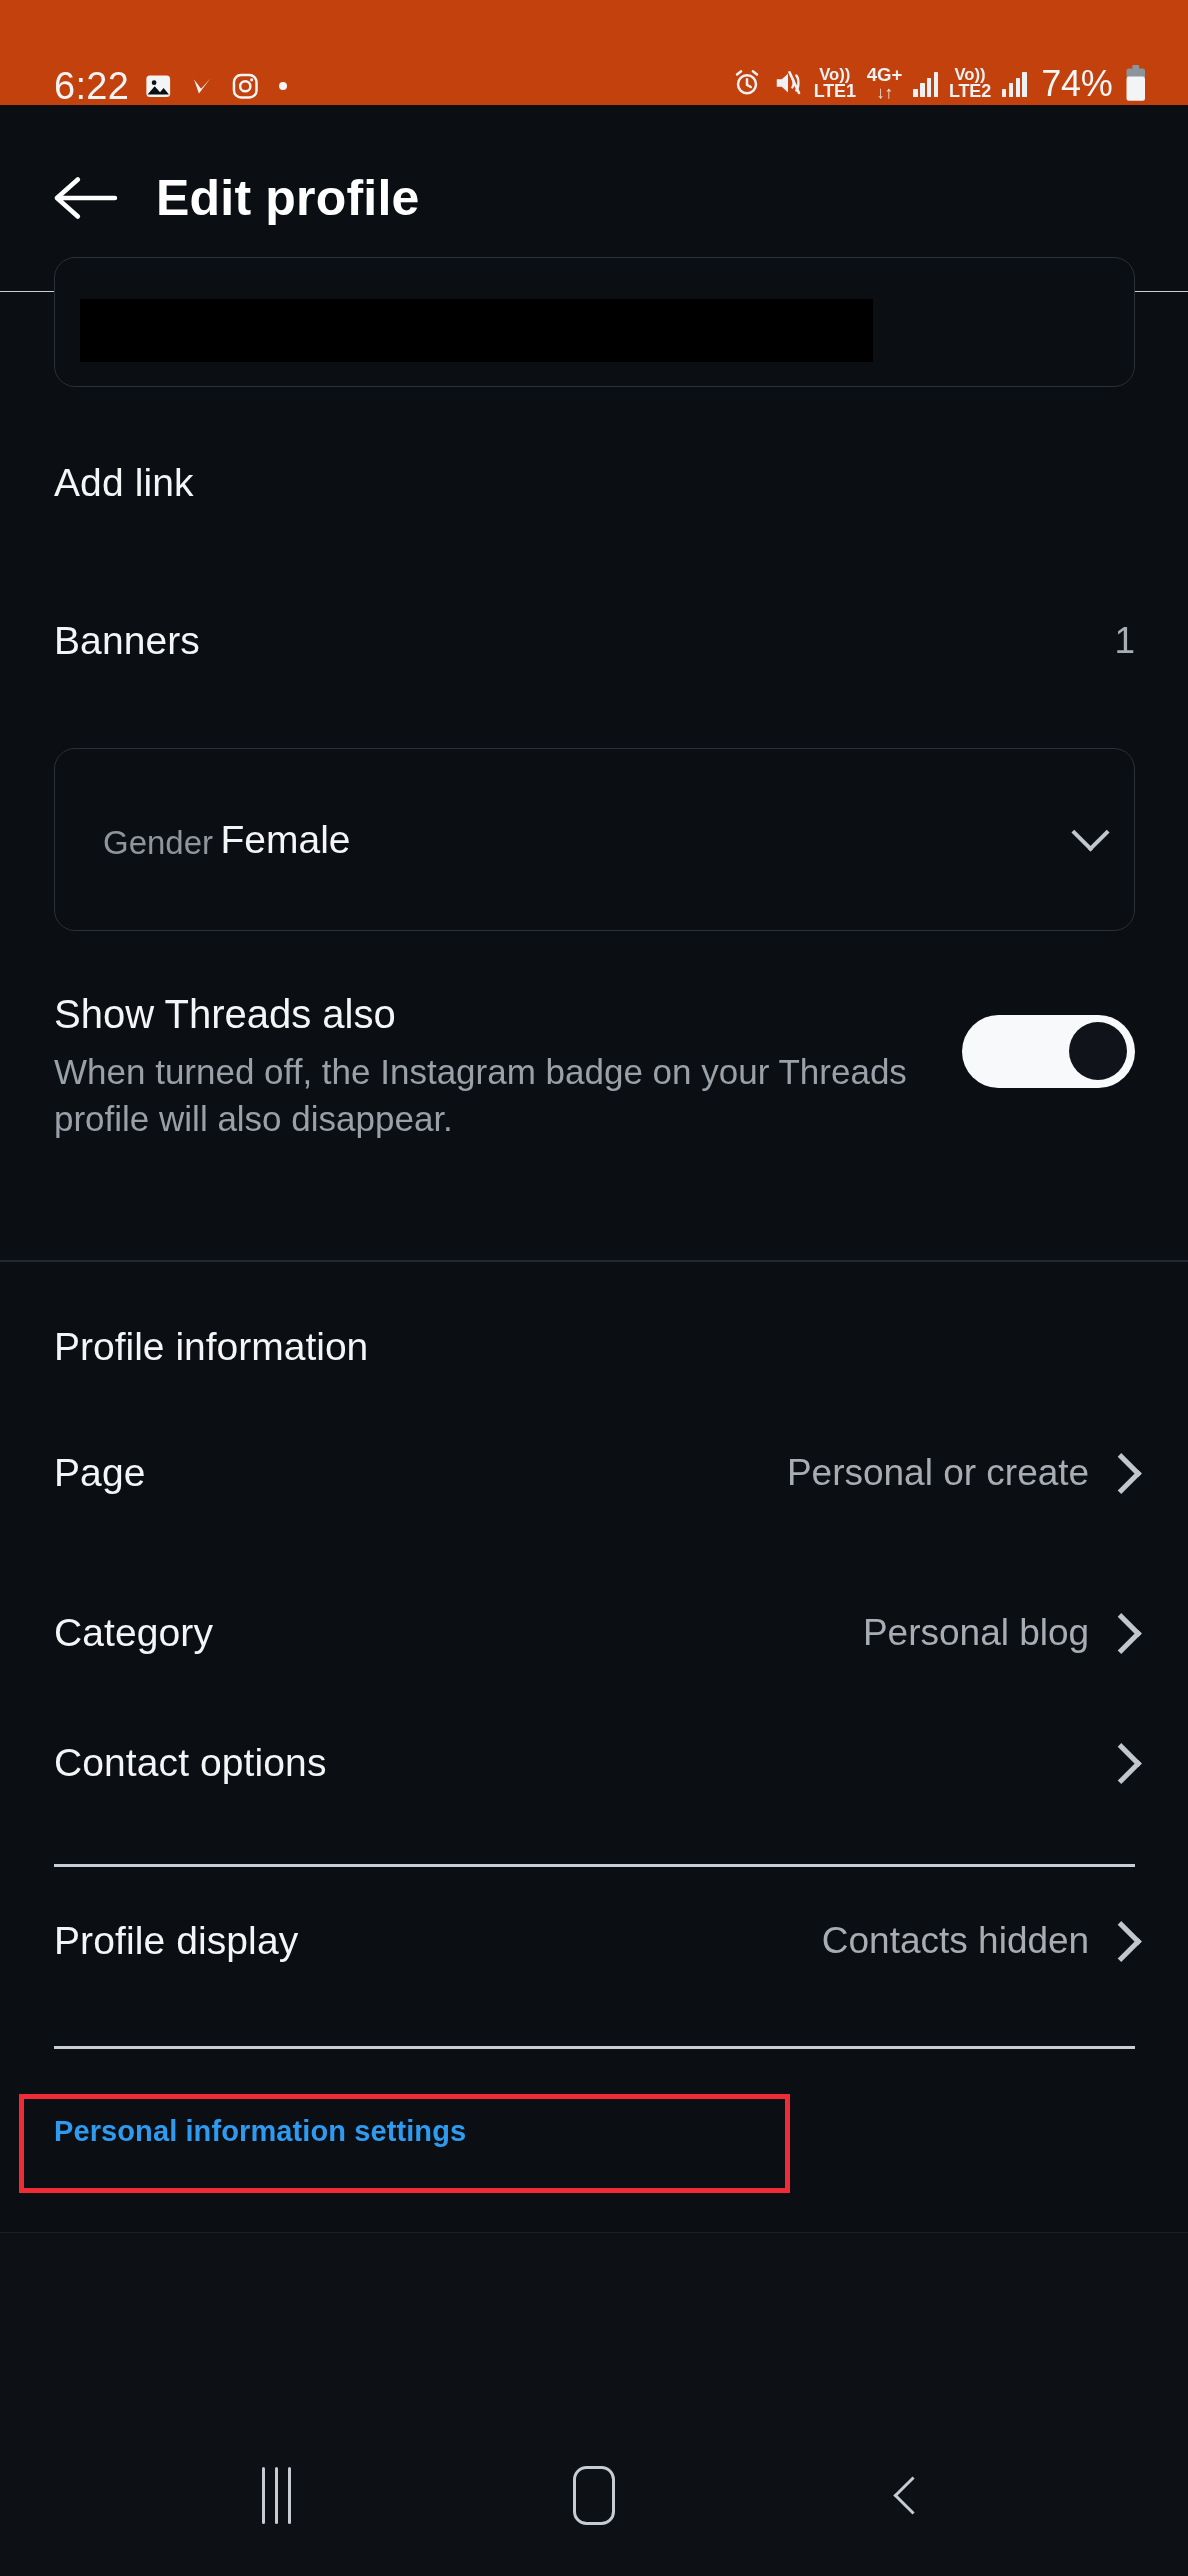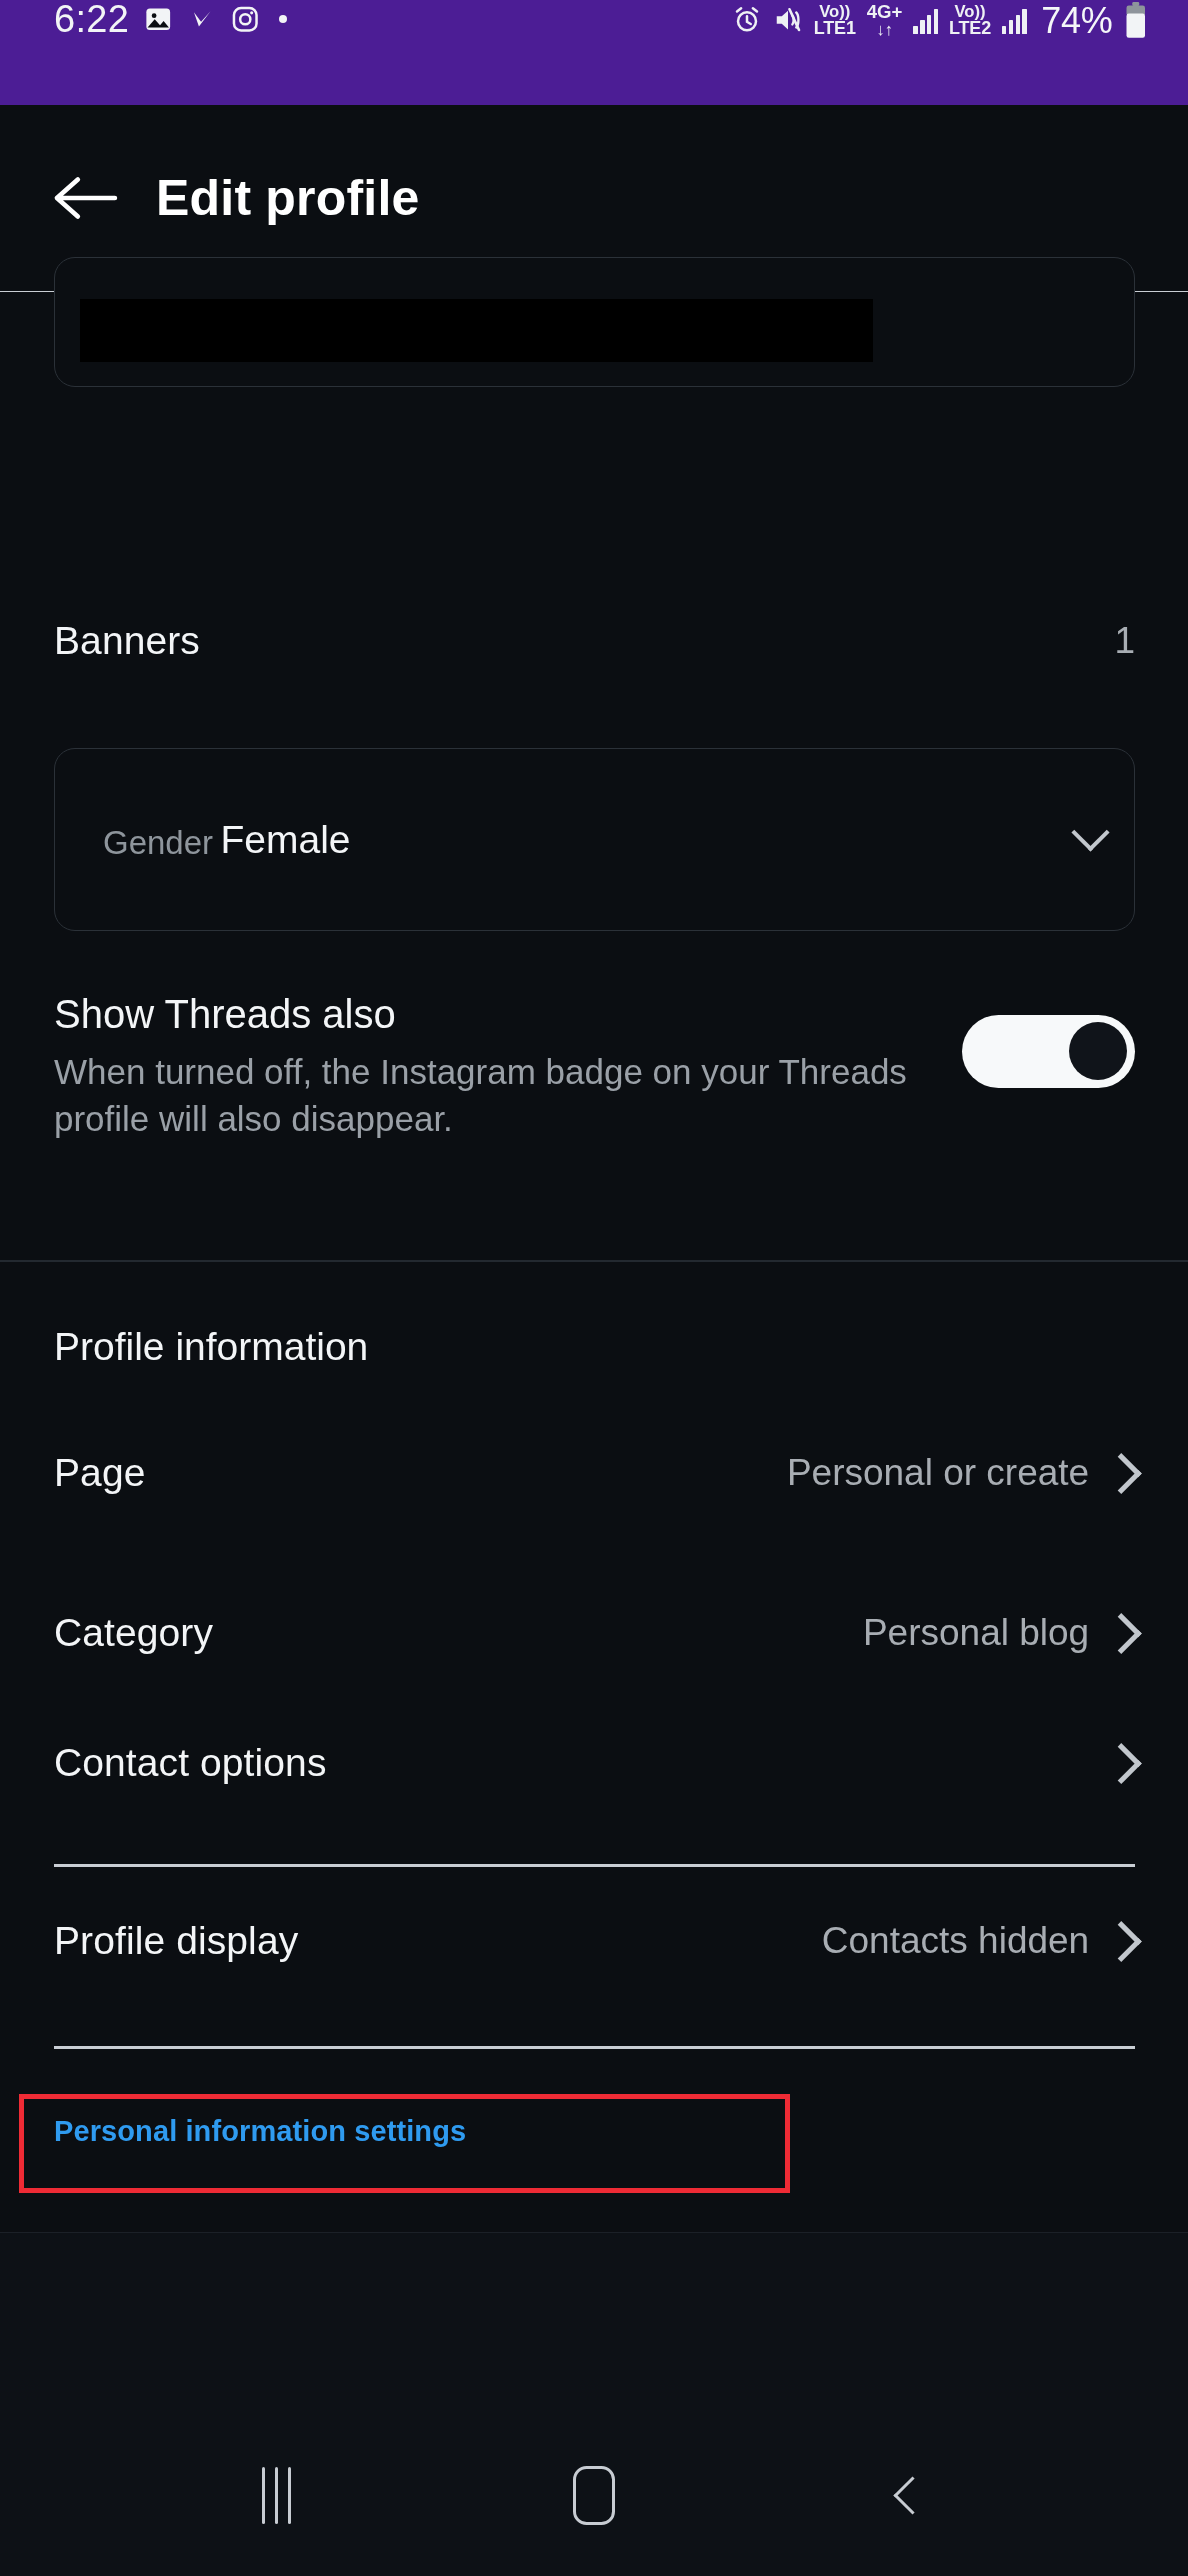--- a/index.html
+++ b/index.html
@@ -17,24 +17,24 @@
     height:2576px;
     background:#0b0e12;
   }
 
   
   .status-bar {
     position:absolute;
     top:0; left:0;
     width:1189px; height:105px;
     display:flex;
-    align-items:flex-start;
+    align-items:flex-end;
     justify-content:space-between;
     padding:0 42px 0 54px;
-    background:#4c1d95;
+    background:#c2410c;
   }
   .status-left {
     display:flex;
     align-items:center;
     gap:15px;
   }
   .clock {
     color:#f2f4f6;
     font-size:38px;
     font-weight:400;
@@ -419,20 +419,23 @@
     </div>
     <div class="page-title">Edit profile</div>
   </div>
 
   <div class="content">
 
     <div class="input-card">
       <div class="redaction"></div>
     </div>
 
+    <div class="row" style="top:152px; height:74px;">
+      <span class="row-label">Add link</span>
+    </div>
 
     <div class="row" style="top:310px; height:74px;">
       <span class="row-label">Banners</span>
       <span class="row-value">1</span>
     </div>
 
     <div class="select-card" style="top:454px;">
       <span class="select-text">
         <span class="select-label">Gender</span>
         <span class="select-value">Female</span>

